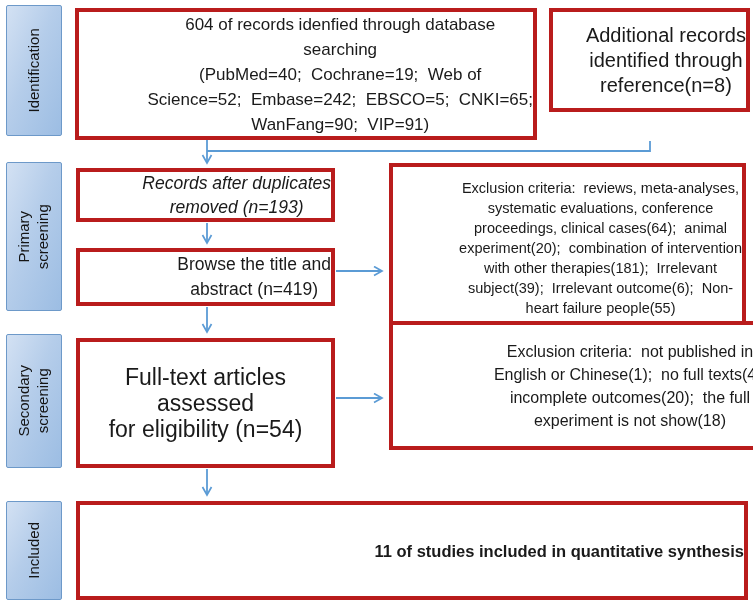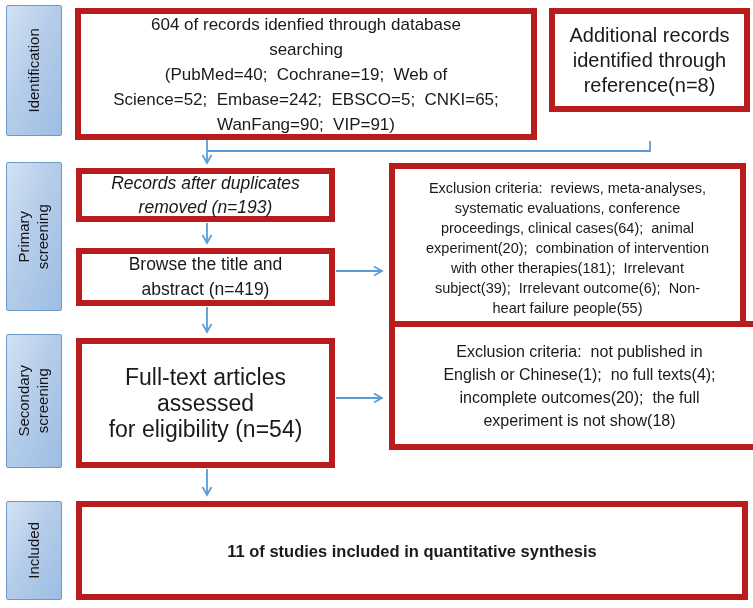--- a/index.html
+++ b/index.html
@@ -19,22 +19,22 @@
     transform:rotate(-90deg); white-space:pre; text-align:center;
     font-size:15px; line-height:1.25; color:#141414;
   }
   .stage-identification { top:5px;   height:131px; }
   .stage-primary        { top:162px; height:149px; }
   .stage-secondary      { top:334px; height:134px; }
   .stage-included       { top:501px; height:99px;  }
 
   
   .fbox {
-    position:absolute; background:#ffffff; border:6px solid #b91c1c;
-    display:flex; align-items:center; justify-content:center;
+    position:absolute; background:#ffffff; border:4px solid #b91c1c;
+    display:flex; align-items:center; justify-content:flex-end;
     text-align:center; box-sizing:border-box;
   }
   .fbox-text { white-space:pre-wrap; }
 
   .box-database   { left:75px;  top:8px;   width:462px; height:132px; font-size:17px;   line-height:25px; }
   .box-additional { left:549px; top:8px;   width:201px; height:104px; font-size:20px;   line-height:25px; }
   .box-duplicates { left:76px;  top:168px; width:259px; height:54px;  font-size:17.5px; line-height:24px;font-style:italic; }
   .box-browse     { left:76px;  top:248px; width:259px; height:58px;  font-size:17.5px; line-height:25px; }
   .box-excl1      { left:389px; top:163px; width:357px; height:170px; font-size:14.5px; line-height:20px; }
   .box-fulltext   { left:76px;  top:338px; width:259px; height:130px; font-size:23px; line-height:26px; }

